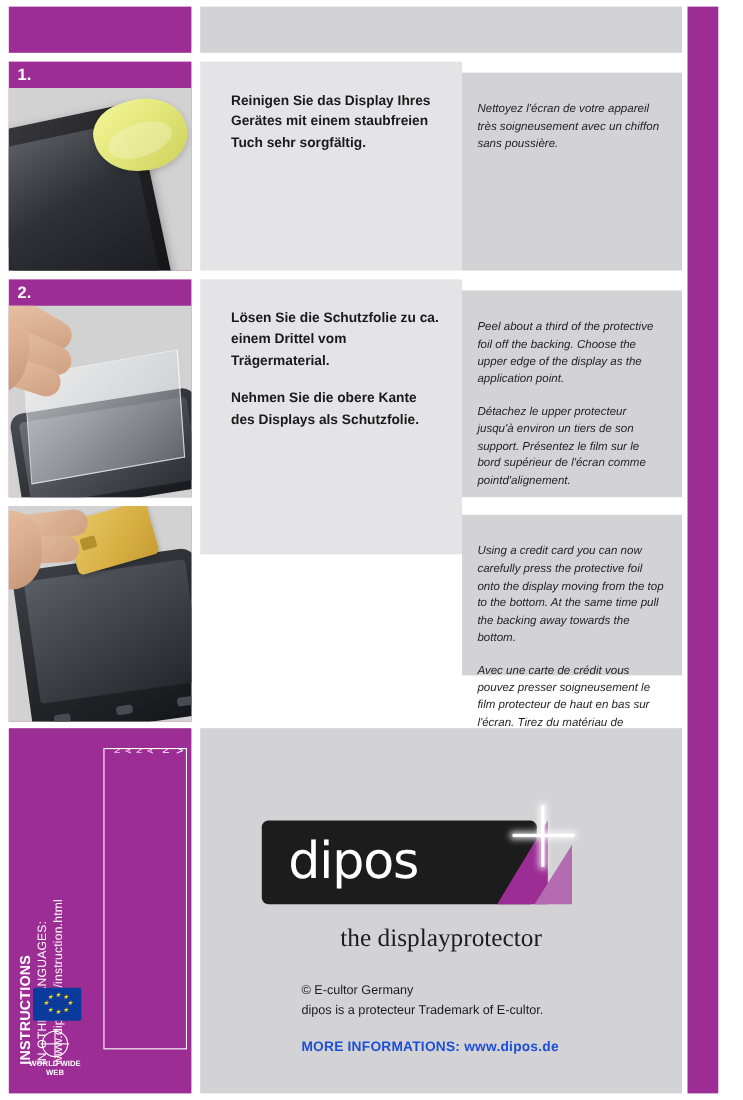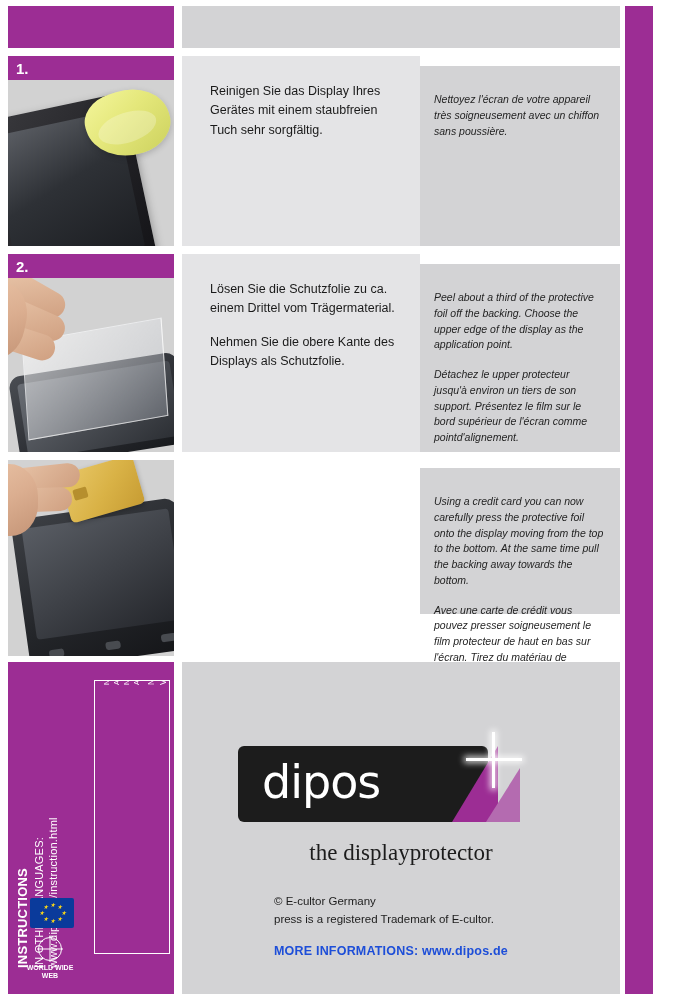--- a/index.html
+++ b/index.html
@@ -70,20 +70,21 @@
   .step-text {
     position: absolute;
     left: 182px;
     width: 238px;
     background: #e4e4e6;
     box-sizing: border-box;
     padding: 26px 18px 10px 28px;
     font-size: 12.5px;
     line-height: 1.55;
     color: #1a1a1a;
+    font-weight: bold;
   }
   .step-trans {
     position: absolute;
     left: 420px;
     width: 200px;
     background: #d3d3d5;
     box-sizing: border-box;
     padding: 26px 16px 10px 14px;
     font-size: 10.5px;
     line-height: 1.5;
@@ -420,21 +421,21 @@
       </div>
       <div class="foil"></div>
       <div class="hand2">
         <div class="finger" style="left:6px;top:10px;width:70px;height:26px;transform:rotate(18deg);"></div>
         <div class="finger" style="left:2px;top:34px;width:78px;height:26px;transform:rotate(12deg);"></div>
         <div class="finger" style="left:0px;top:58px;width:74px;height:26px;transform:rotate(6deg);"></div>
         <div class="hand" style="left:-20px;top:18px;width:60px;height:76px;"></div>
       </div>
     </div>
   </div>
-  <div class="step-text" style="top:254px;height:198px;">
+  <div class="step-text" style="top:254px;height:250px;">
     <p>Lösen Sie die Schutzfolie zu ca. einem Drittel vom Trägermaterial.</p>
     <p>Nehmen Sie die obere Kante des Displays als Schutzfolie.</p>
   </div>
   <div class="step-trans" style="top:264px;height:188px;">
     <p>Peel about a third of the protective foil off the backing. Choose the upper edge of the display as the application point.</p>
     <p>Détachez le upper protecteur jusqu'à environ un tiers de son support. Présentez le film sur le bord supérieur de l'écran comme pointd'alignement.</p>
   </div>
 
   <div class="step-num" style="top:460px;height:196px;">
     <span>3.</span>
@@ -518,18 +519,18 @@
     <div class="logo-wrap">
       <div class="logo-black"></div>
       <div class="logo-tri"></div>
       <div class="logo-tri2"></div>
       <div class="sparkle"></div>
       <div class="logo-word">dipos</div>
     </div>
     <div class="tagline">the displayprotector</div>
     <div class="copy">
       <div>© E-cultor Germany</div>
-      <div>press is a registered Trademark of E-cultor.</div>
+      <div>dipos is a protecteur Trademark of E-cultor.</div>
     </div>
     <div class="more">MORE INFORMATIONS: www.dipos.de</div>
   </div>
 
 </div>
 
 </body></html>

